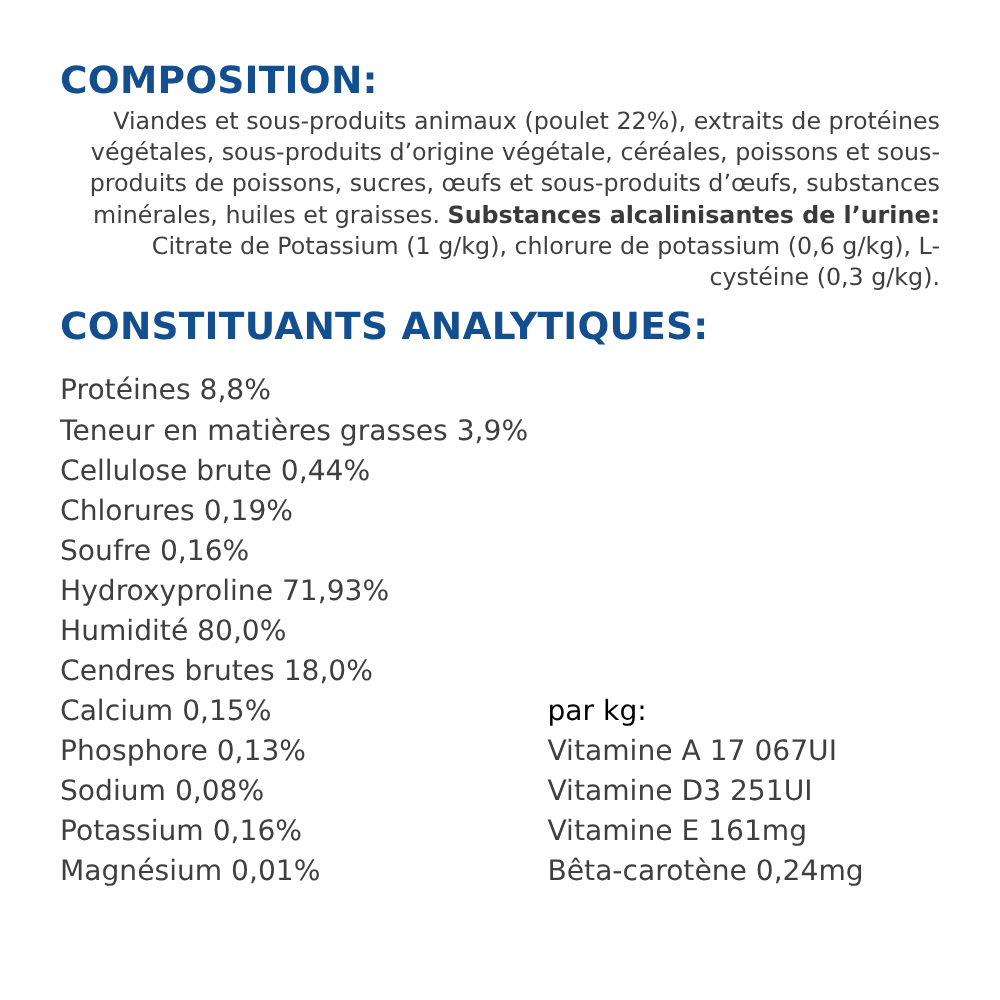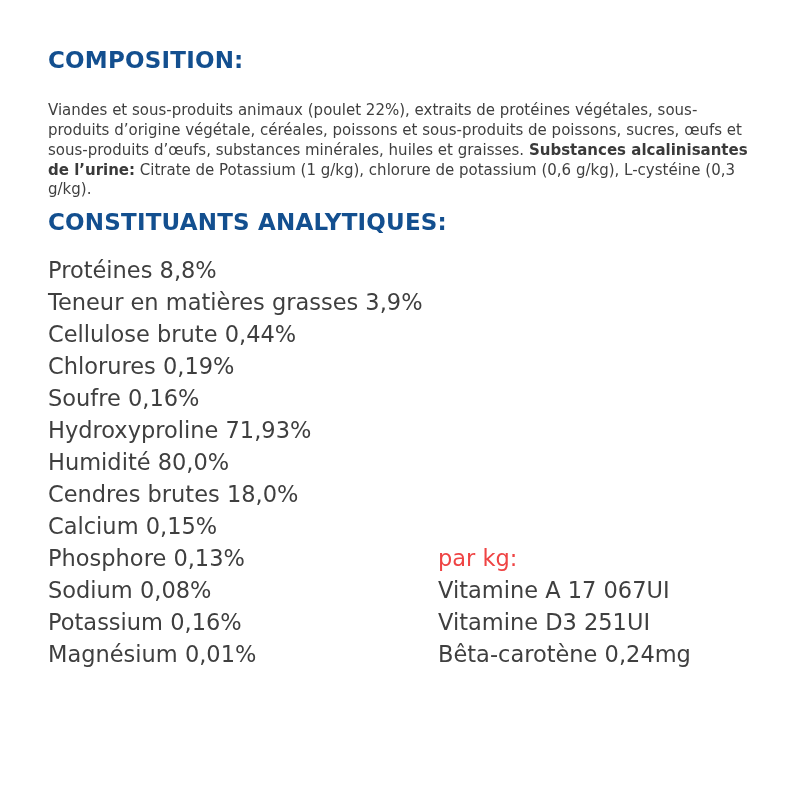--- a/index.html
+++ b/index.html
@@ -17,34 +17,35 @@
   .page {
     position: relative;
     width: 800px;
     height: 800px;
     box-sizing: border-box;
     padding: 40px 48px 0 48px;
   }
   .section-title {
     color: #134f8f;
     font-weight: bold;
-    font-size: 23px;
+    font-size: 30px;
     letter-spacing: 0.2px;
     line-height: 1.1;
     margin: 0;
   }
   #composition-title {
     margin-top: 8px;
   }
   .body-text {
-    font-size: 15px;
+    font-size: 19px;
     line-height: 1.32;
     color: #3f3f3f;
-    margin: 28px 0 0 0;
+    margin: 4px 0 0 0;
     max-width: 712px;
+    text-align: right;
   }
   .body-text .strong {
     font-weight: bold;
     color: #3a3a3a;
   }
   #analytics-title {
     margin-top: 10px;
   }
   .analytics-wrap {
     display: flex;
@@ -60,21 +61,21 @@
     flex: none;
     padding-top: 232px;
   }
   .list-line {
     font-size: 22.5px;
     line-height: 1.425;
     color: #3f3f3f;
     white-space: nowrap;
   }
   .col-right .list-line.heading {
-    color: #ef4444;
+    color: #000000;
   }
 </style>
 </head>
 <body>
 
 <div class="page">
 
   <h1 class="section-title" id="composition-title">COMPOSITION:</h1>
 
   <p class="body-text">
@@ -98,18 +99,19 @@
       <div class="list-line">Phosphore 0,13%</div>
       <div class="list-line">Sodium 0,08%</div>
       <div class="list-line">Potassium 0,16%</div>
       <div class="list-line">Magnésium 0,01%</div>
     </div>
 
     <div class="col-right">
       <div class="list-line heading">par kg:</div>
       <div class="list-line">Vitamine A 17 067UI</div>
       <div class="list-line">Vitamine D3 251UI</div>
+      <div class="list-line">Vitamine E 161mg</div>
       <div class="list-line">Bêta-carotène 0,24mg</div>
     </div>
 
   </div>
 
 </div>
 
 </body></html>

